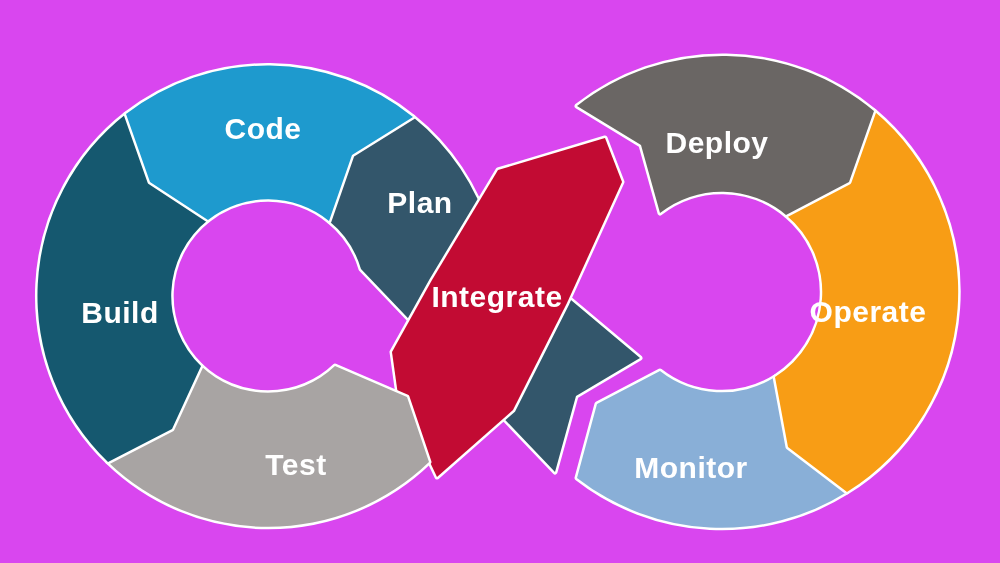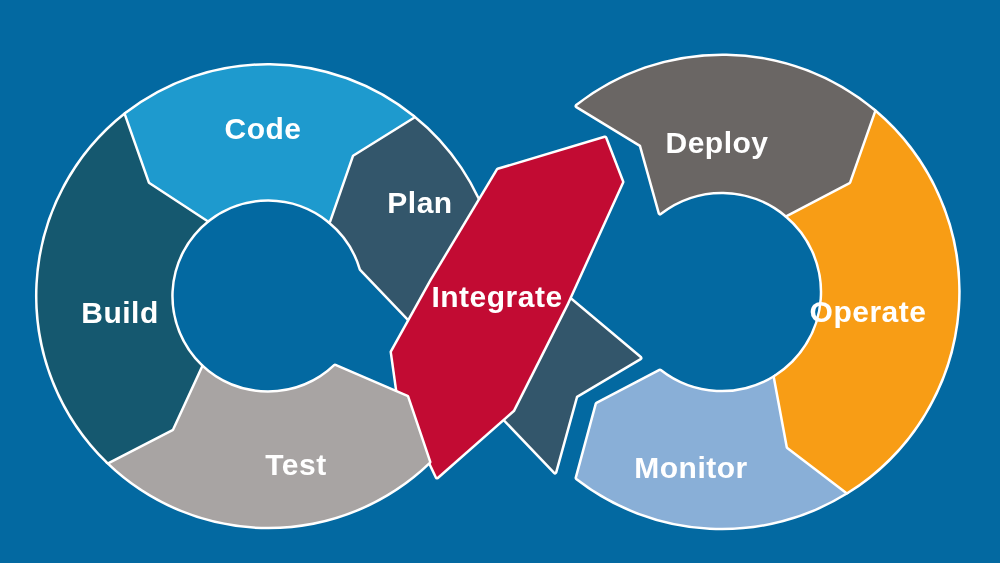--- a/index.html
+++ b/index.html
@@ -4,21 +4,21 @@
 <style>
   html, body {
     margin: 0;
     padding: 0;
     background: #ffffff;
   }
   .stage {
     position: relative;
     width: 1000px;
     height: 563px;
-    background: #0369a1;
+    background: #d946ef;
     overflow: hidden;
     font-family: "Liberation Sans", sans-serif;
   }
   svg { display: block; }
   .seg {
     stroke: #ffffff;
     stroke-width: 5;
     stroke-linejoin: round;
     paint-order: stroke;
   }

